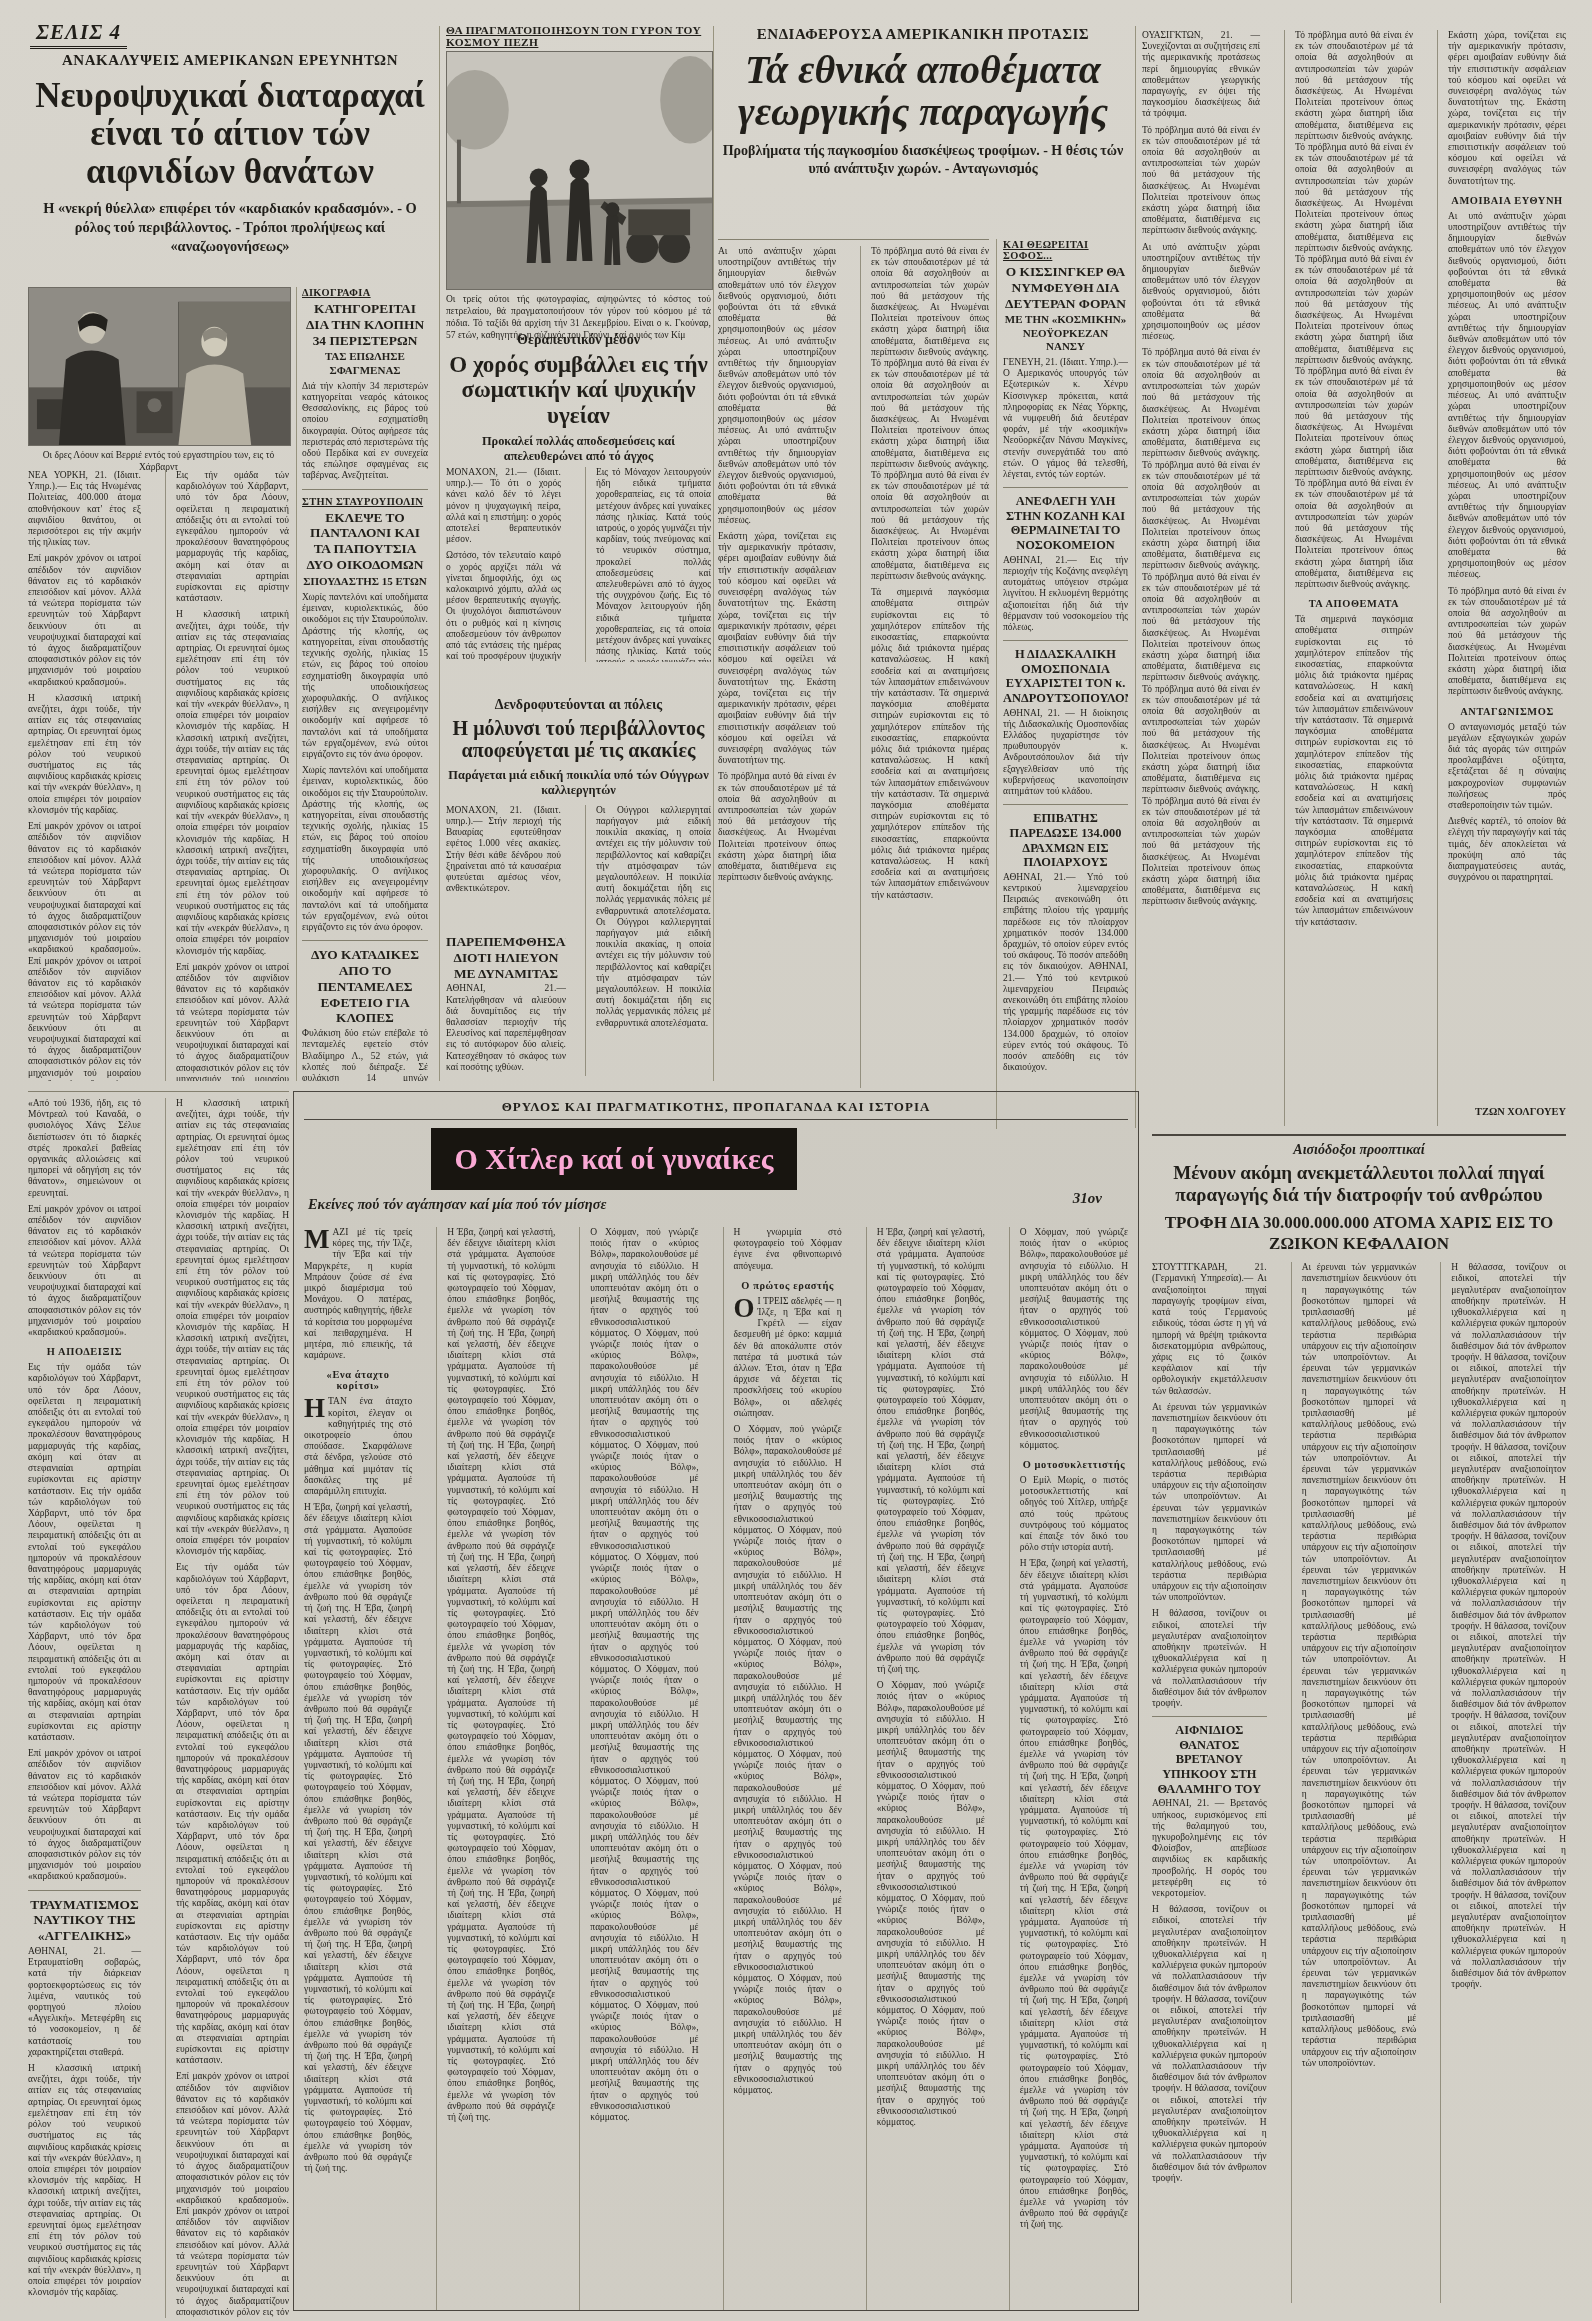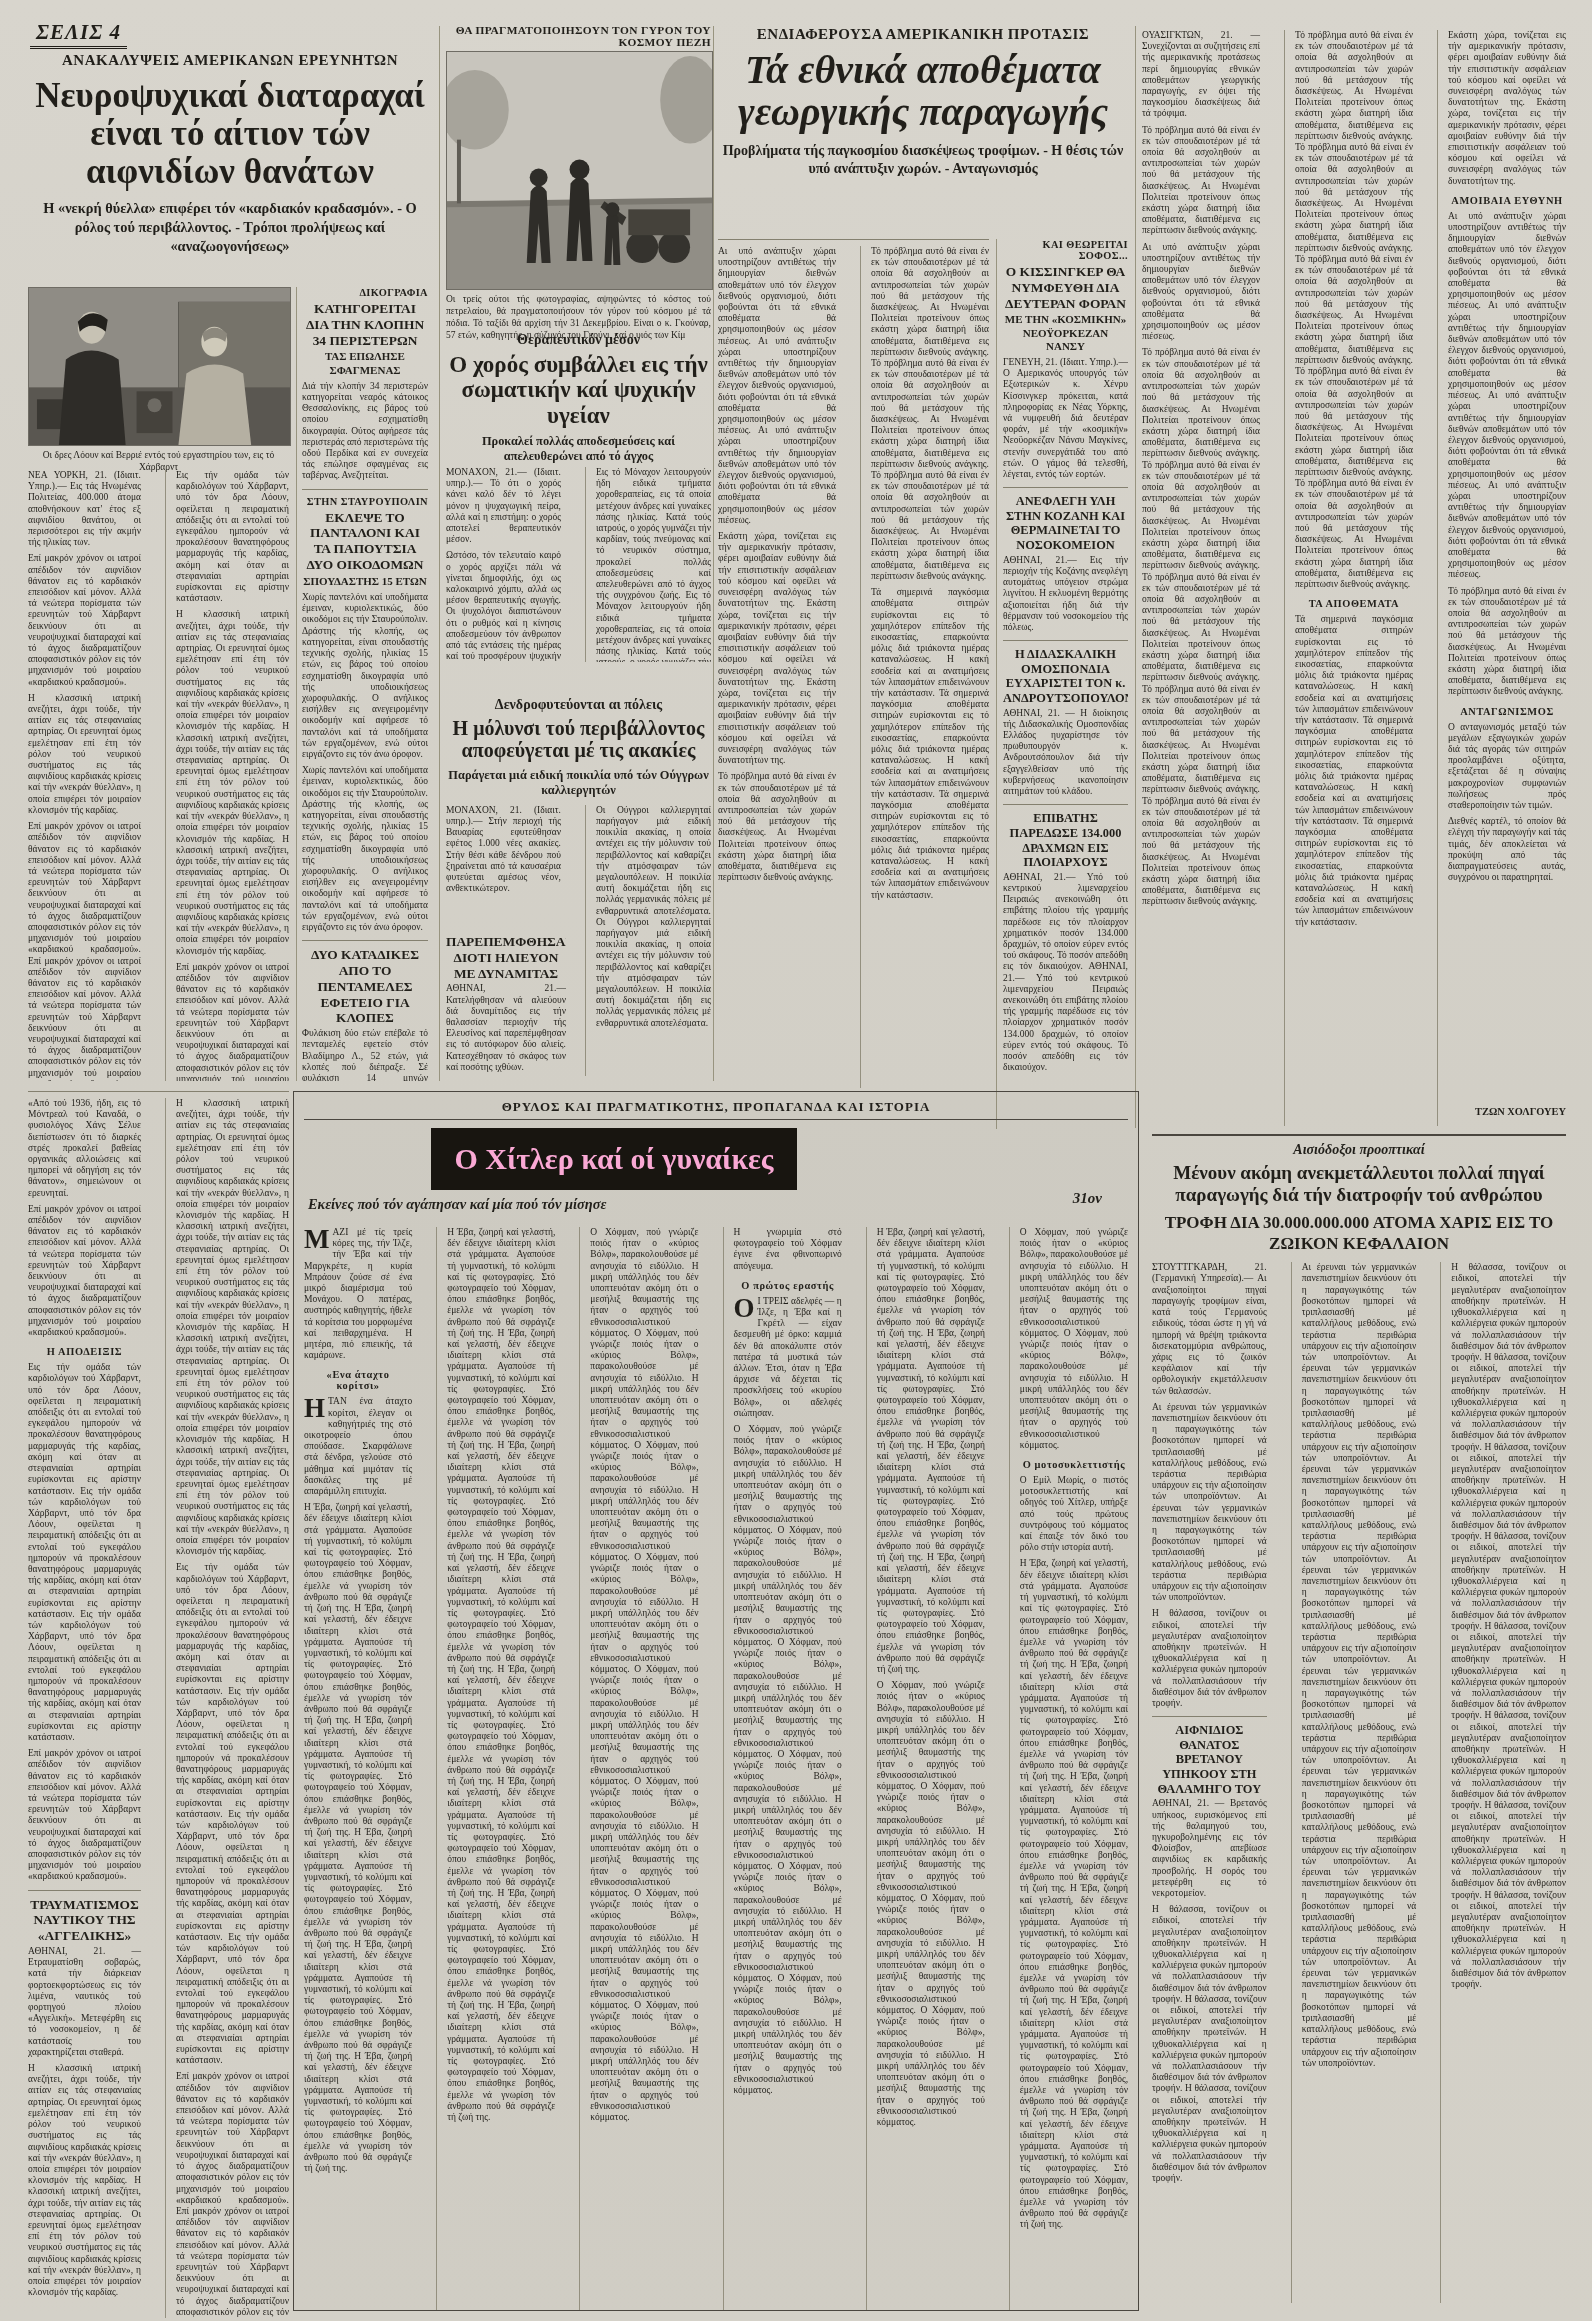--- a/index.html
+++ b/index.html
@@ -5,21 +5,21 @@
   html,body{margin:0;padding:0;background:#c6c3bb;}
   .page{position:relative;width:1592px;height:2321px;overflow:hidden;
     background:linear-gradient(180deg,#d8d5cd 0%,#d1cec5 55%,#d4d1c8 100%);
     font-family:"Liberation Serif",serif;color:#211f1a;}
   .sec{position:absolute;}
   .vline{position:absolute;width:1px;background:#98947f;}
   .plabel{font-weight:bold;font-style:italic;font-size:21px;letter-spacing:1px;
     border-bottom:3px double #211f1a;padding:0 6px 2px;}
   .kick{font-weight:bold;font-size:15px;text-align:center;letter-spacing:0.5px;}
   .kick-md{font-weight:bold;font-size:14px;text-align:center;}
-  .kick-sm{font-weight:bold;font-size:10.4px;text-align:right;letter-spacing:0.4px;}
+  .kick-sm{font-weight:bold;font-size:10.4px;text-align:left;letter-spacing:0.4px;text-decoration:underline;}
   .h1{font-size:35px;line-height:1.08;font-weight:bold;text-align:center;margin:8px 0 0;}
   .h2{font-size:40px;line-height:1.05;font-weight:bold;font-style:italic;text-align:center;margin:6px 0 0;}
   .h3{font-size:23px;line-height:1.1;font-weight:bold;text-align:center;margin:4px 0 0;}
   .h4{font-size:20px;line-height:1.12;font-weight:bold;text-align:center;margin:4px 0 0;}
   .h5{font-size:19px;line-height:1.18;font-weight:bold;text-align:center;margin:4px 0 0;}
   .h5b{font-size:17px;line-height:1.22;font-weight:bold;text-align:center;margin:6px 0 0;}
   .deck{font-size:14.4px;font-weight:bold;text-align:center;line-height:1.3;margin-top:9px;}
   .deck-sm{font-size:12.4px;font-weight:bold;text-align:center;line-height:1.25;margin-top:6px;}
   .bh{font-weight:bold;font-size:13.4px;line-height:1.18;text-align:center;margin:3px 0 2px;}
   .bsub{font-weight:bold;font-size:11px;line-height:1.2;text-align:center;margin:2px 0 4px;}

